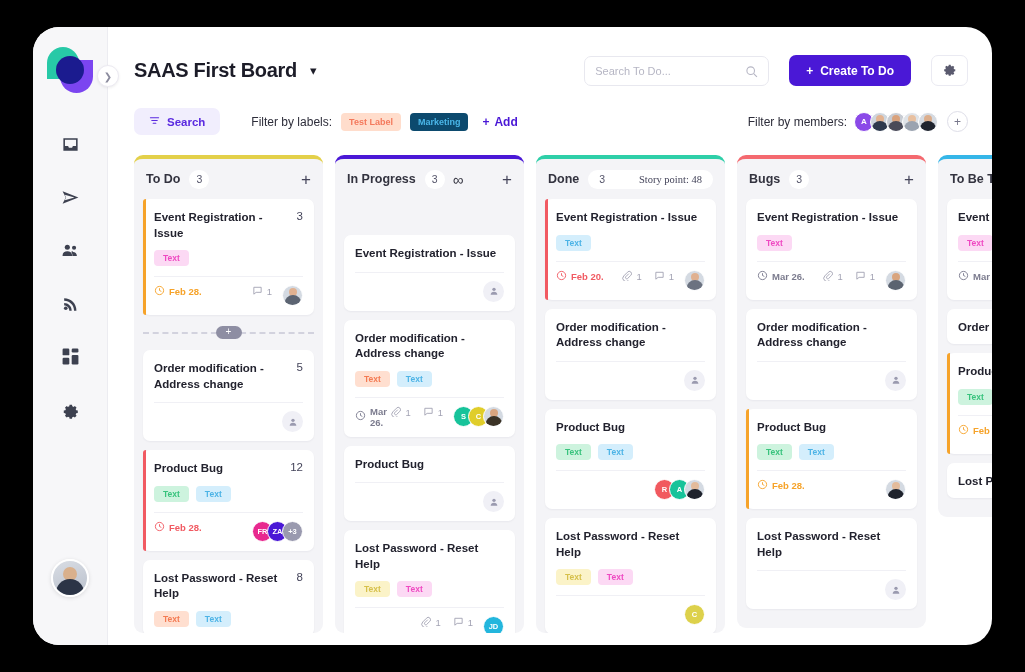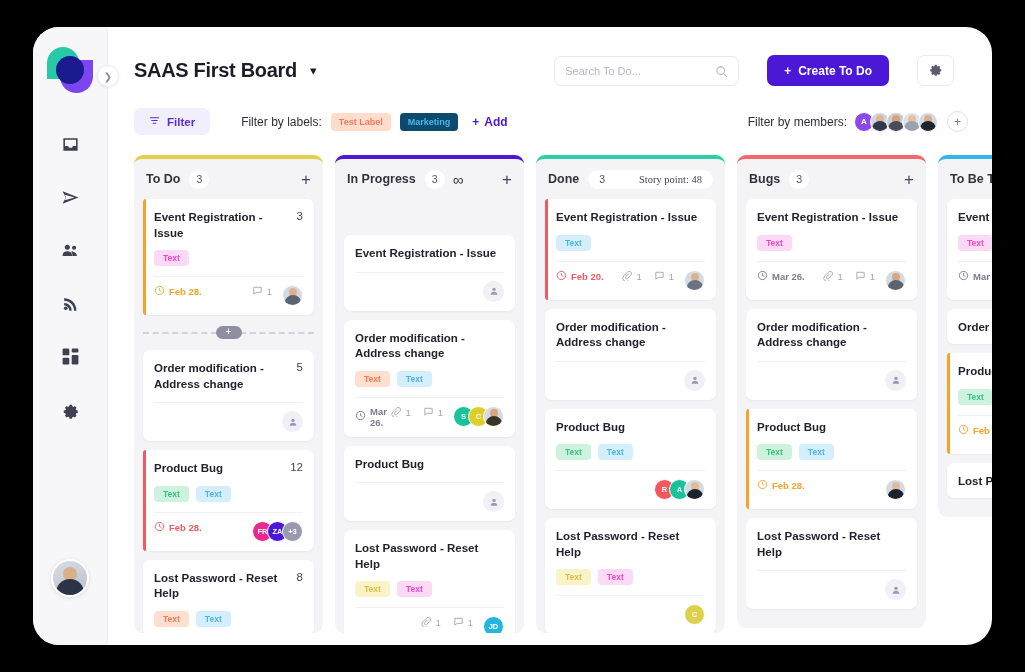--- a/index.html
+++ b/index.html
@@ -63,24 +63,24 @@
   }
   .side-avatar .body {
     position: absolute; left: 50%; bottom: 0; transform: translateX(-50%);
     width: 28px; height: 16px; border-radius: 14px 14px 0 0; background: #2b3446;
   }
 
   
   .main { flex: 1; height: 100%; display: flex; flex-direction: column;
           padding: 28px 0 0 26px; min-width: 0; position: relative; }
 
-  .topbar { display: flex; align-items: center; padding-right: 38px; }
+  .topbar { display: flex; align-items: center; padding-right: 24px; }
   .board-title { font-size: 20px; font-weight: bold; color: #1c1c28; letter-spacing: -.3px; }
   .title-caret { margin-left: 13px; color: #1c1c28; font-size: 13px; cursor: pointer; }
-  .top-right { margin-left: auto; display: flex; align-items: center; gap: 28px; justify-content: space-between; }
+  .top-right { margin-left: auto; display: flex; align-items: center; gap: 20px; justify-content: space-between; }
   .search-box {
     width: 185px; height: 30px; border: 1px solid #e8e8ef; border-radius: 7px;
     display: flex; align-items: center; padding: 0 10px; background: #fff;
   }
   .search-box input {
     border: none; outline: none; flex: 1; font-size: 11px; color: #9a9aab;
     font-family: "Liberation Sans", sans-serif; background: transparent;
   }
   .search-box input::placeholder { color: #b6b6c4; }
   .search-ico { width: 13px; height: 13px; }
@@ -323,21 +323,21 @@
 
     <div class="filterbar">
       <button class="filter-btn">
         <span>
           <svg viewBox="0 0 24 24" width="11" height="11" stroke="#5a29e0" stroke-width="2.2" stroke-linecap="round">
             <line x1="3" y1="6" x2="21" y2="6"></line>
               <line x1="6" y1="12" x2="18" y2="12"></line>
               <line x1="9" y1="18" x2="15" y2="18"></line>
           </svg>
         </span>
-        <span>Filter</span>
+        <span>Search</span>
       </button>
       <span class="filter-label-txt">Filter by labels:</span>
       <span class="chip orange">Test Label</span>
       <span class="chip blue">Marketing</span>
       <span class="add-link">
         <span>+</span>
         <span>Add</span>
       </span>
 
       <div class="members-wrap">

